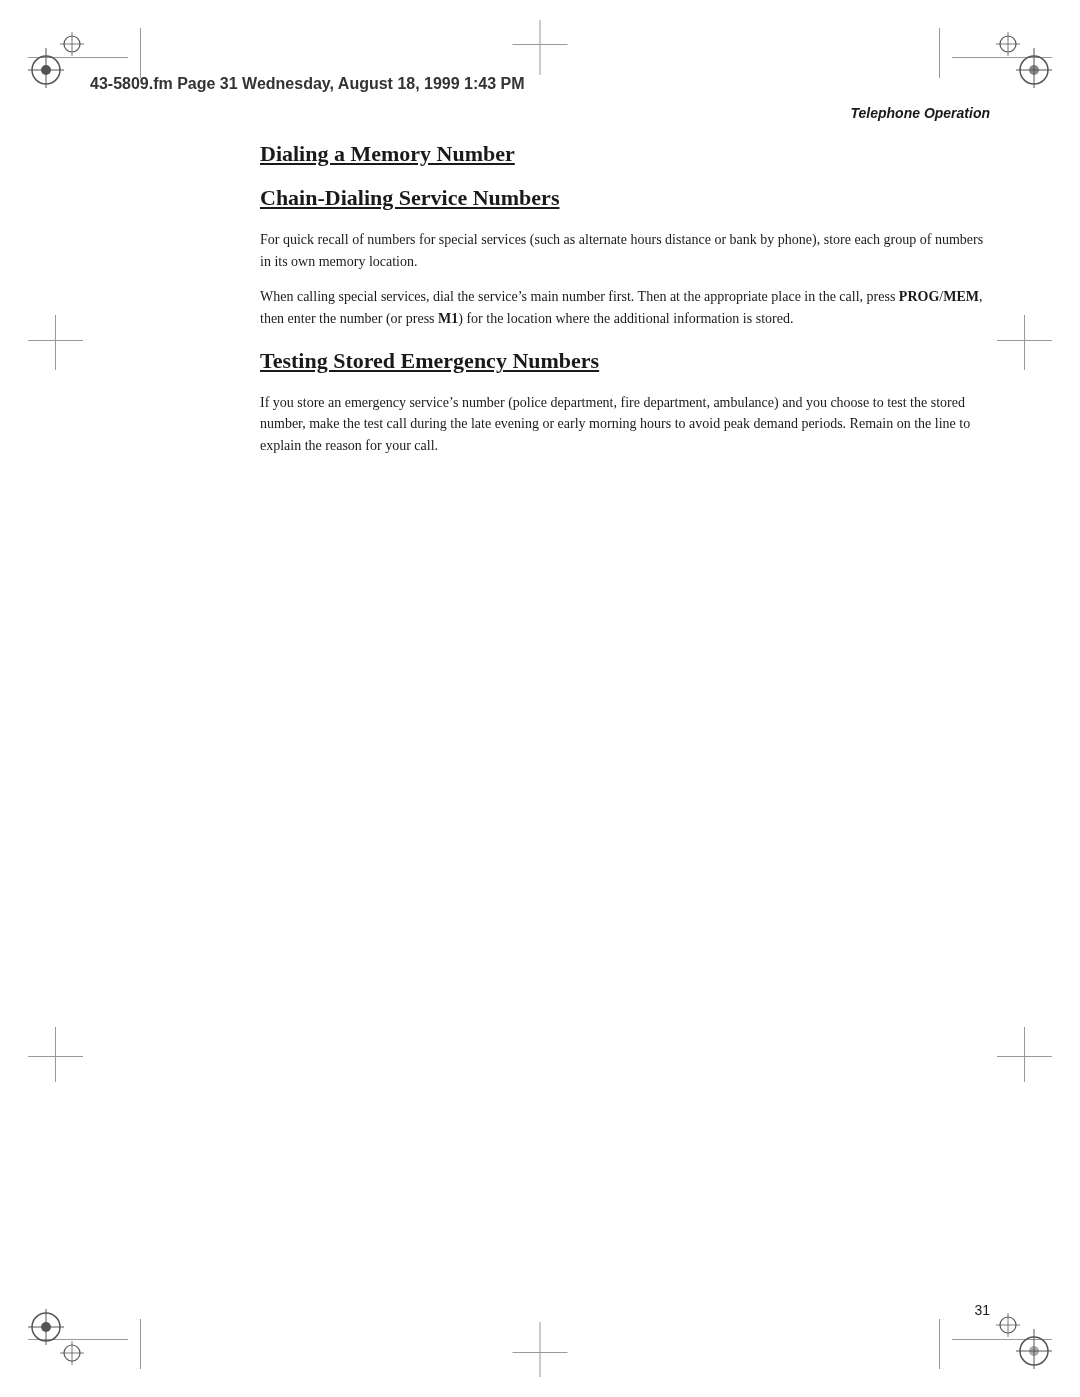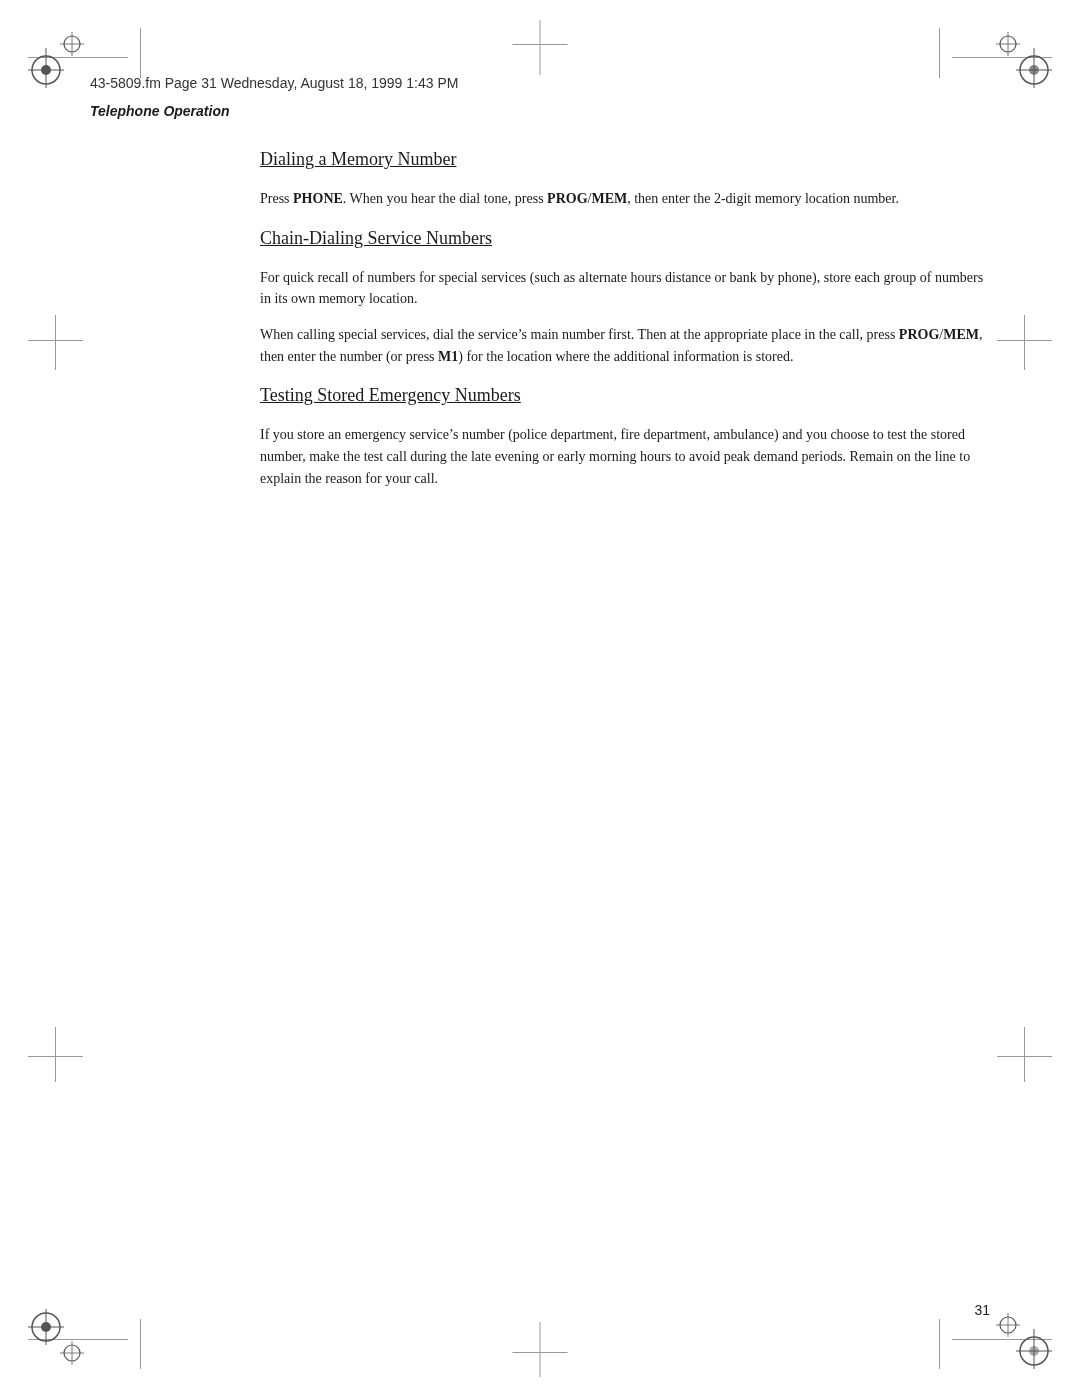--- a/index.html
+++ b/index.html
@@ -47,42 +47,43 @@
     .content-area {
       position: absolute;
       top: 75px;
       left: 90px;
       right: 90px;
       bottom: 75px;
     }
 
     
     .header-line {
-      font-size: 14px;
+      font-size: 16px;
       color: #333;
       margin-bottom: 4px;
       padding-bottom: 0;
       font-family: Arial, Helvetica, sans-serif;
+      font-weight: bold;
     }
 
     
     .section-header-right {
-      text-align: left;
+      text-align: right;
       font-style: italic;
       font-weight: bold;
       font-size: 14px;
       font-family: Arial, Helvetica, sans-serif;
       margin-top: 12px;
-      margin-bottom: 30px;
+      margin-bottom: 20px;
     }
 
     
     .chapter-heading {
-      font-size: 18px;
-      font-weight: normal;
+      font-size: 22px;
+      font-weight: bold;
       text-decoration: underline;
       margin-bottom: 18px;
       margin-top: 10px;
       font-family: 'Times New Roman', Times, serif;
       padding-left: 170px;
     }
 
     
     .body-text {
       font-size: 14px;
@@ -373,23 +374,20 @@
 
     <div class="section-header-right">
       <em><strong>Telephone Operation</strong></em>
     </div>
 
     <div>
       <div class="chapter-heading">
         <span>Dialing a Memory Number</span>
       </div>
       <div class="body-text">
-        <p>
-          Press <strong>PHONE</strong>. When you hear the dial tone, press <strong>PROG</strong>/<strong>MEM</strong>, then enter the 2-digit memory location number.
-        </p>
       </div>
     </div>
 
     <div style="margin-top: 18px;">
       <div class="chapter-heading">
         <span>Chain-Dialing Service Numbers</span>
       </div>
       <div class="body-text">
         <p>
           For quick recall of numbers for special services (such as alternate hours distance or bank by phone), store each group of numbers in its own memory location.

